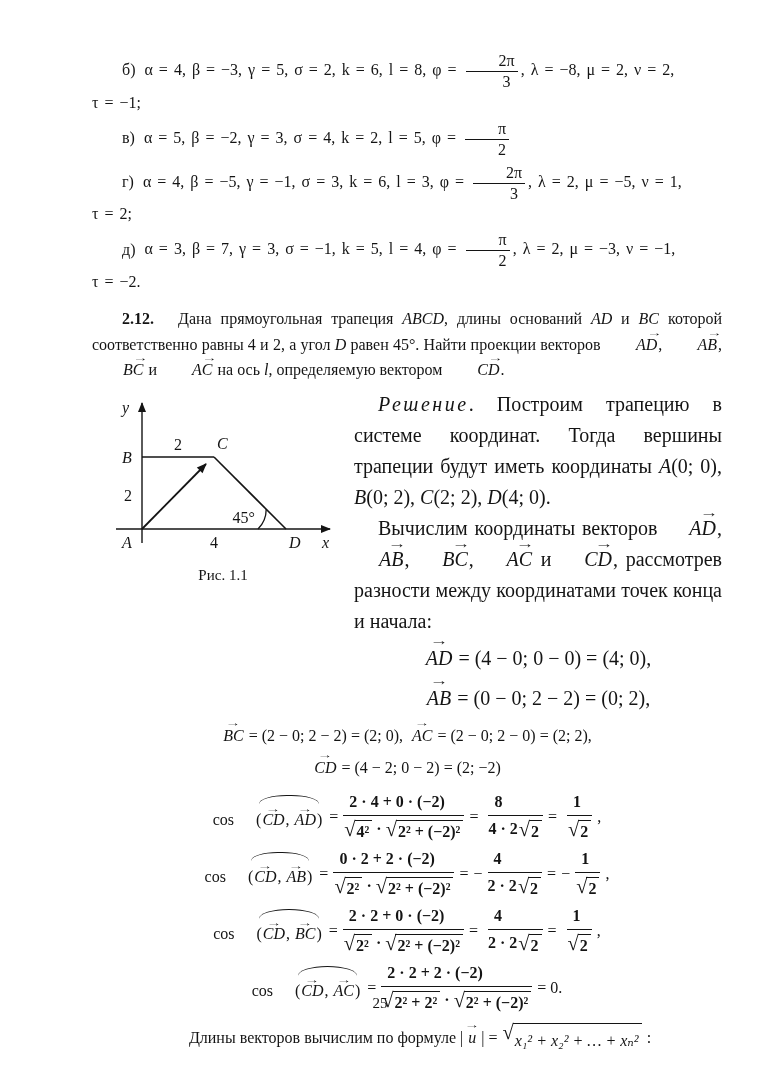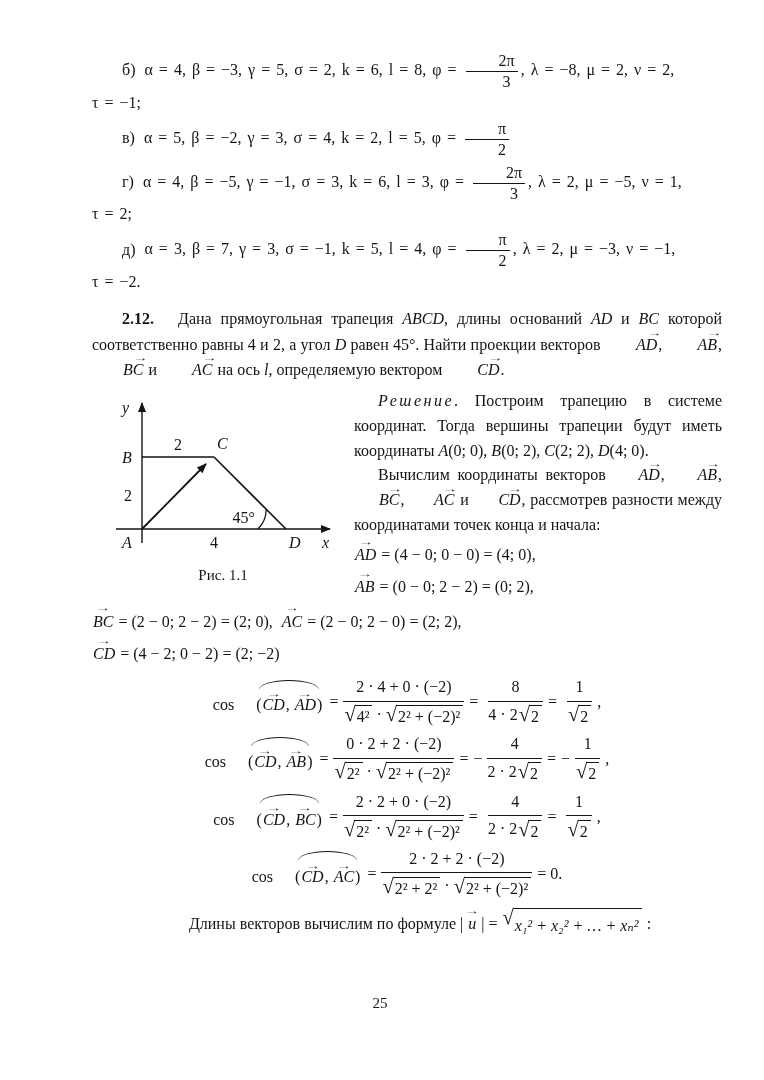--- a/index.html
+++ b/index.html
@@ -30,39 +30,39 @@
   .vec,.seg-vec{font-style:italic;position:relative;display:inline-block;padding:0 1px;}
   .vec::before,.seg-vec::before{
     content:"→";position:absolute;top:-0.72em;left:50%;
     transform:translateX(-50%) scaleX(1.5);font-size:0.62em;font-style:normal;
   }
 
   
   .cols{display:flex;margin-top:6px;}
   .figcol{flex:0 0 262px;width:262px;}
   .figcap{text-align:center;font-size:15px;margin-top:4px;}
-  .solcol{flex:1;text-align:justify;line-height:1.55;font-size:16px;}
+  .solcol{flex:1;text-align:justify;line-height:1.55;font-size:20px;}
   .solcol p{margin:0;text-indent:24px;}
-  .eqc{text-indent:0;line-height:1.9;margin:2px 0;}
+  .eqc{text-align:center;text-indent:0;line-height:1.9;margin:2px 0;}
 
   
   .sqrt{display:inline-flex;align-items:flex-start;vertical-align:middle;margin:0 1px;}
   .sqrt .rs{font-size:1.28em;line-height:1;margin-right:-1px;transform:translateY(-1px);}
   .sqrt .rb{border-top:1.4px solid #141414;padding:1px 3px 0 2px;}
   .rbit{font-style:italic;}
 
   
   .cosrow{display:flex;align-items:center;justify-content:center;gap:5px;margin:8px 0;line-height:1.2;}
   .coslhs{display:inline-flex;align-items:center;gap:20px;padding-top:6px;}
   .arc{position:relative;display:inline-block;padding:0 2px;}
   .arc::before{
     content:"";position:absolute;left:5px;right:5px;top:-0.95em;height:0.55em;
     border-top:1.4px solid #141414;border-radius:50% 50% 0 0/100% 100% 0 0;
   }
-  .bigfrac{display:inline-block;text-align:center;}
+  .bigfrac{display:inline-block;text-align:left;font-weight:bold;}
   .bigfrac .fn{display:block;border-bottom:1.4px solid #141414;padding:0 6px 4px;}
   .bigfrac .fd{display:block;padding-top:3px;white-space:nowrap;}
   .mdot{padding:0 3px;}
 
   .cosintro{margin:10px 0 4px;line-height:1.5;}
   .lenline{margin:10px 0 0;padding-left:26px;line-height:2;text-align:center;}
   .pagenum{position:absolute;left:0;right:4px;top:995px;text-align:center;font-size:15px;}
 
   
   svg text{font-family:"Liberation Serif","DejaVu Serif",serif;font-size:16px;fill:#141414;}

